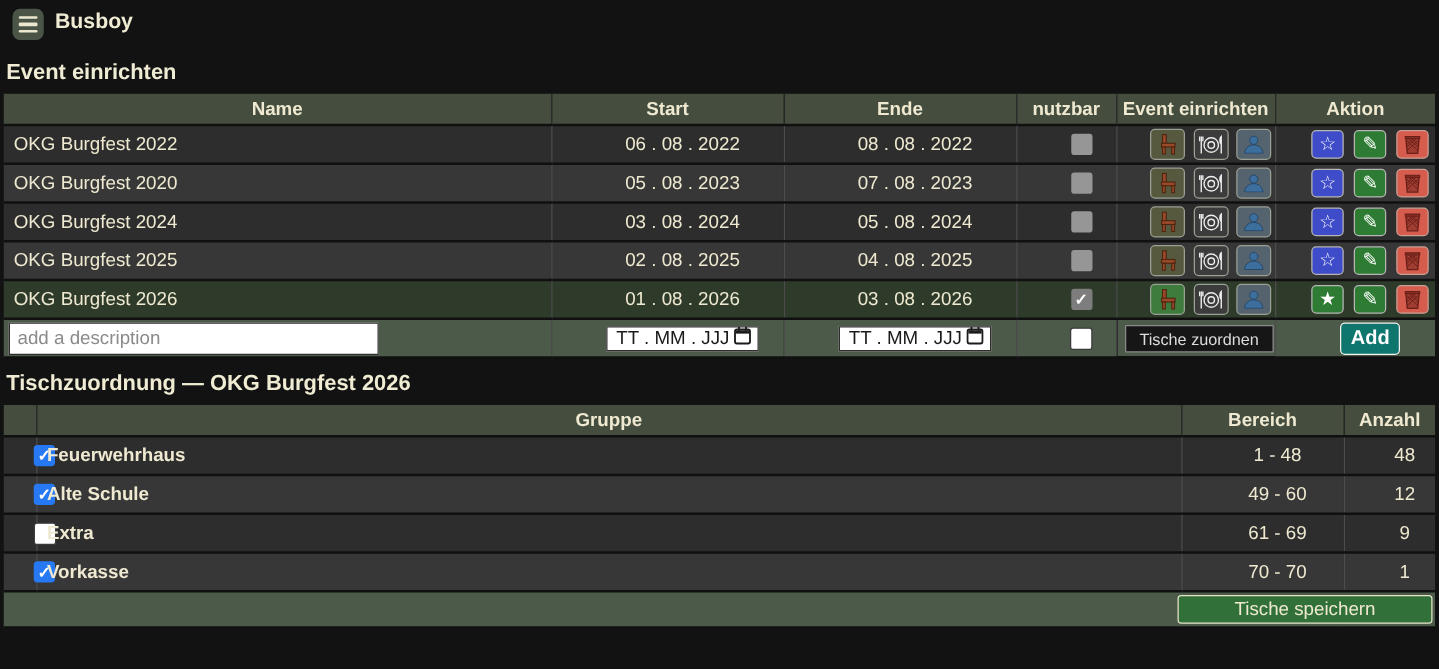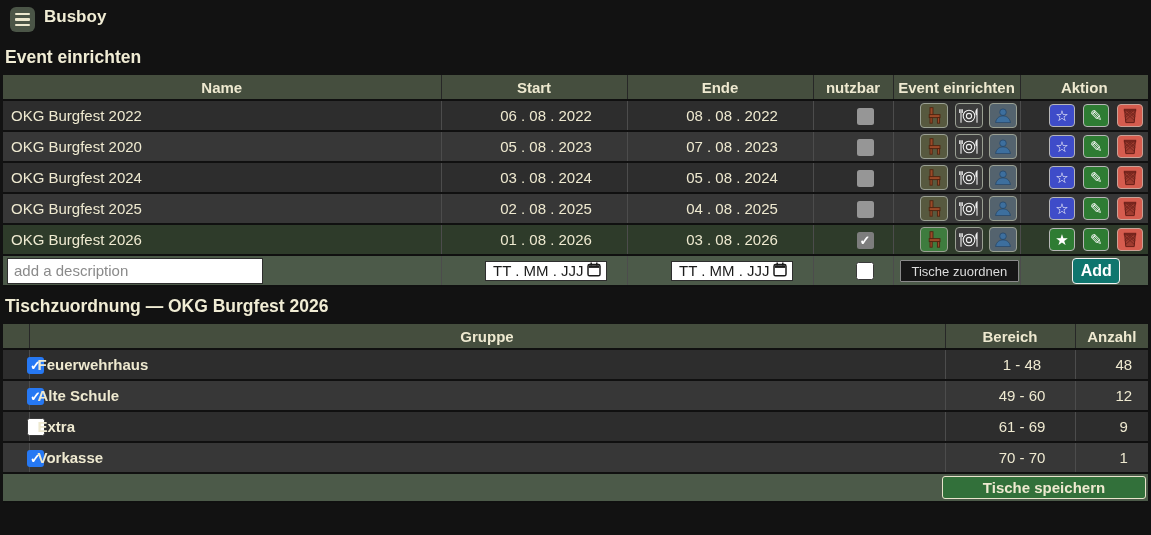--- a/index.html
+++ b/index.html
@@ -71,21 +71,21 @@
     margin:0 2px; cursor:pointer; padding:0; color:#fff; font-size:14px;
     line-height:1; vertical-align:middle; background:#444;
   }
   .act-blue { background:#3e4cc9; }
   .act-green { background:#2e7c33; }
   .act-red { background:#d65c4e; border-color:#c9a196; }
   .act-btn .glyph { font-size:15px; color:#fff; }
 
   
   .txt-input {
-    width:256px; height:26px; margin-left:4px; border:1.5px solid #2e2e2e;
+    width:296px; height:26px; margin-left:4px; border:1.5px solid #2e2e2e;
     font-size:15px; padding:0 6px; font-family:"Liberation Sans", sans-serif;
     color:#000000; background:#fff; border-radius:0;
   }
   .txt-input::placeholder { color:#8a8a8a; }
   .date-input {
     display:inline-flex; align-items:center; justify-content:space-between;
     width:122px; height:20px; background:#fff; border:1.5px solid #2e2e2e;
     color:#1b1b1b; font-size:15px; padding:0 5px 0 7px; cursor:text;
   }
   .add-btn {
@@ -96,21 +96,21 @@
   .tooltip {
     position:absolute; top:4px; left:6px; white-space:nowrap; z-index:5;
     background:#161616; border:1px solid #8a8a8a; color:#dcdcdc;
     font-size:13px; padding:2.5px 11px; border-radius:1px; font-weight:normal;
   }
   .rel { position:relative; }
 
   .save-btn {
     width:204px; height:23px; background:#32703a; color:#eee9d0;
     border:1.5px solid #e8e4cc; border-radius:3px; font-size:15px;
-    font-weight:bold; cursor:pointer; font-family:"Liberation Sans", sans-serif;
+    font-weight:normal; cursor:pointer; font-family:"Liberation Sans", sans-serif;
     margin-right:2px;
   }
   .bar-row td { text-align:right; height:29px; }
 </style>
 </head>
 <body>
 
 <div class="page">
 
   <div class="topbar">

